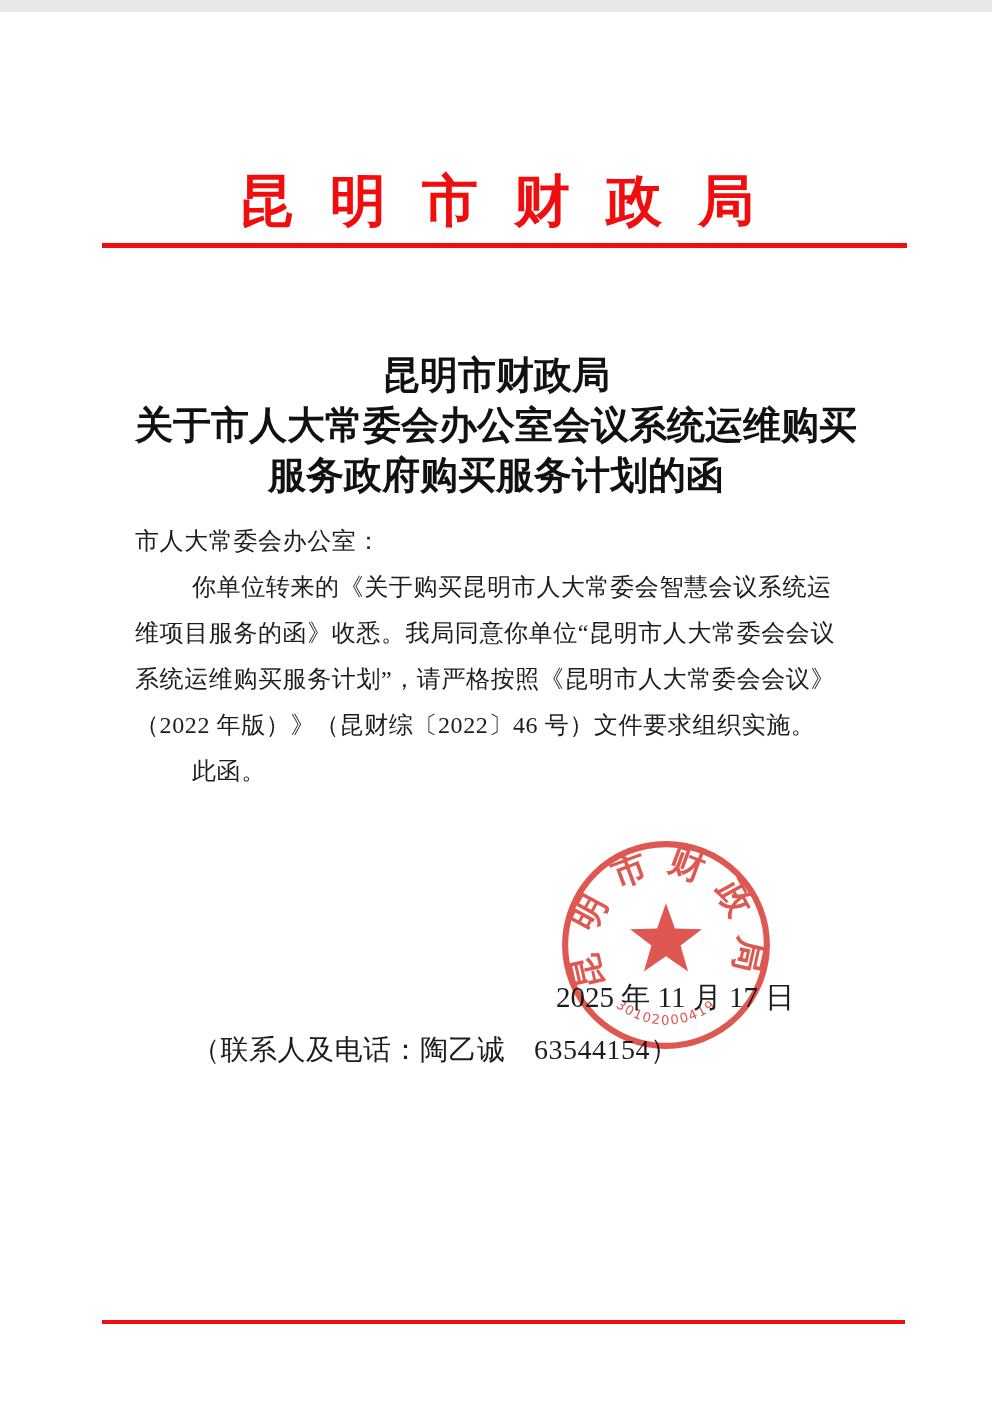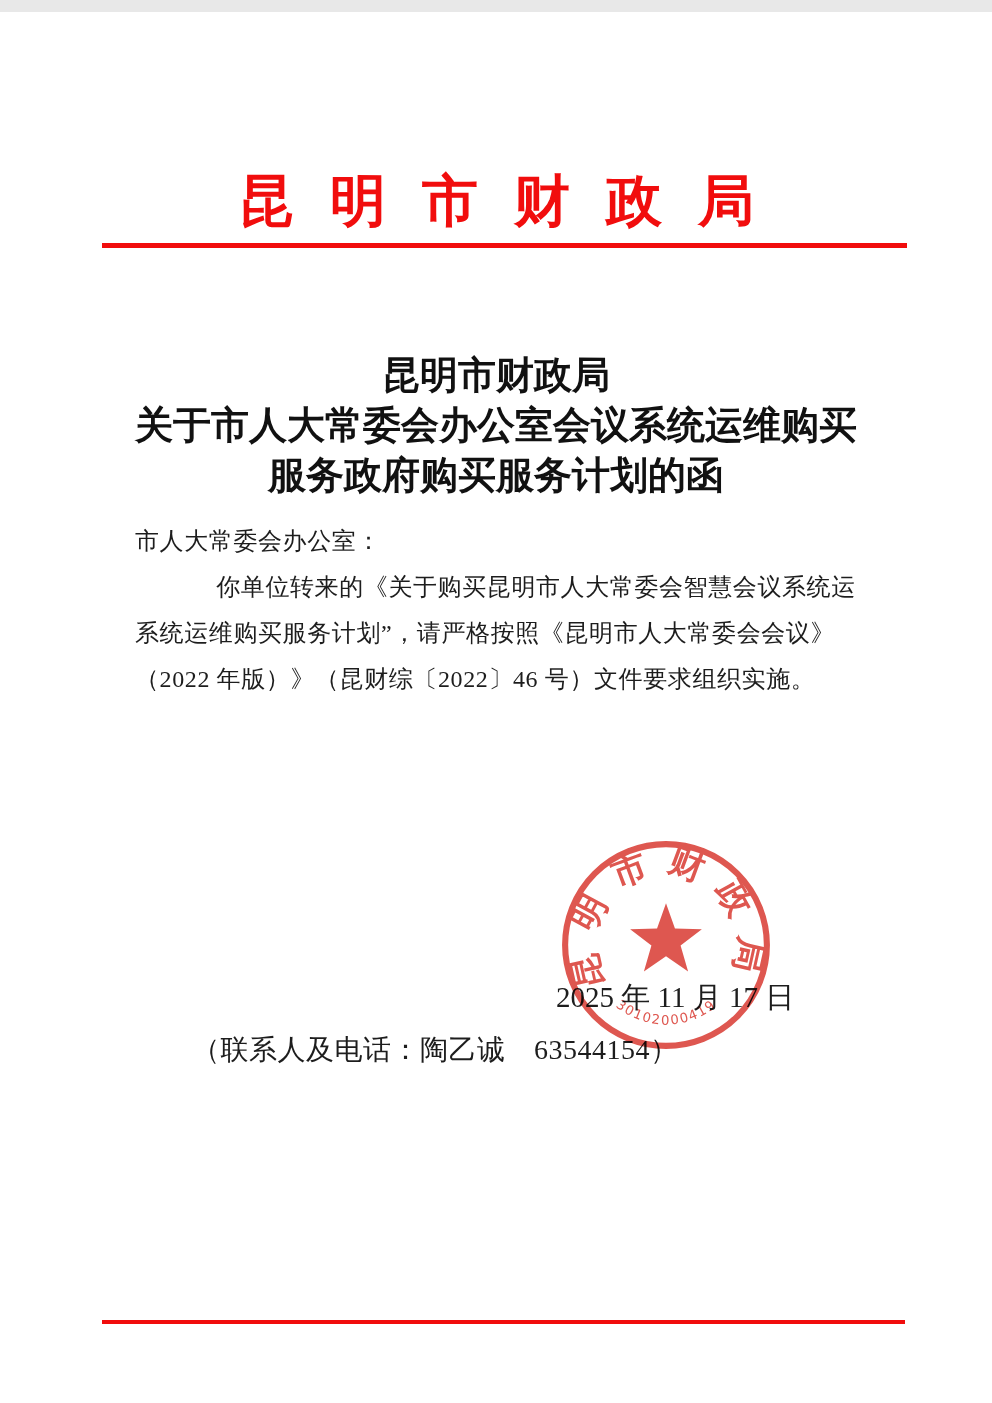--- a/index.html
+++ b/index.html
@@ -37,21 +37,21 @@
     position:absolute;top:338px;left:0;width:100%;
     text-align:center;color:#111111;
     font-weight:bold;font-size:38px;line-height:50px;
   }
   
   .body-text{
     position:absolute;top:506px;left:135px;width:745px;
     color:#1d1d1d;font-size:24px;letter-spacing:0.6px;
   }
   .body-line{height:46px;line-height:46px;white-space:nowrap;}
-  .indent{padding-left:57px;text-align:center;}
+  .indent{padding-left:57px;}
   
   .date-line{
     position:absolute;top:966px;left:556px;
     font-size:29px;color:#1d1d1d;white-space:nowrap;
   }
   .contact-line{
     position:absolute;top:1019px;left:192px;
     font-size:28px;color:#1d1d1d;white-space:nowrap;letter-spacing:0.5px;
   }
   
@@ -73,22 +73,24 @@
 
   <div class="doc-title">
     <div>昆明市财政局</div>
     <div>关于市人大常委会办公室会议系统运维购买</div>
     <div>服务政府购买服务计划的函</div>
   </div>
 
   <div class="body-text">
     <div class="body-line">市人大常委会办公室：</div>
     <div class="body-line indent">你单位转来的《关于购买昆明市人大常委会智慧会议系统运</div>
+    <div class="body-line">维项目服务的函》收悉。我局同意你单位“昆明市人大常委会会议</div>
     <div class="body-line">系统运维购买服务计划”，请严格按照《昆明市人大常委会会议》</div>
     <div class="body-line">（2022 年版）》（昆财综〔2022〕46 号）文件要求组织实施。</div>
+    <div class="body-line indent">此函。</div>
   </div>
 
   <div class="date-line">2025 年 11 月 17 日</div>
 
   <div class="contact-line">（联系人及电话：陶乙诚　63544154）</div>
 
   <svg class="seal" viewBox="0 0 210 210">
     <defs>
       <path id="arcTop" d="M 37.4 123.1 A 70 70 0 1 1 172.6 123.1" fill="none"></path>
       <path id="arcBottom" d="M 54.9 164.8 A 78 78 0 0 0 155.1 164.8" fill="none"></path>

